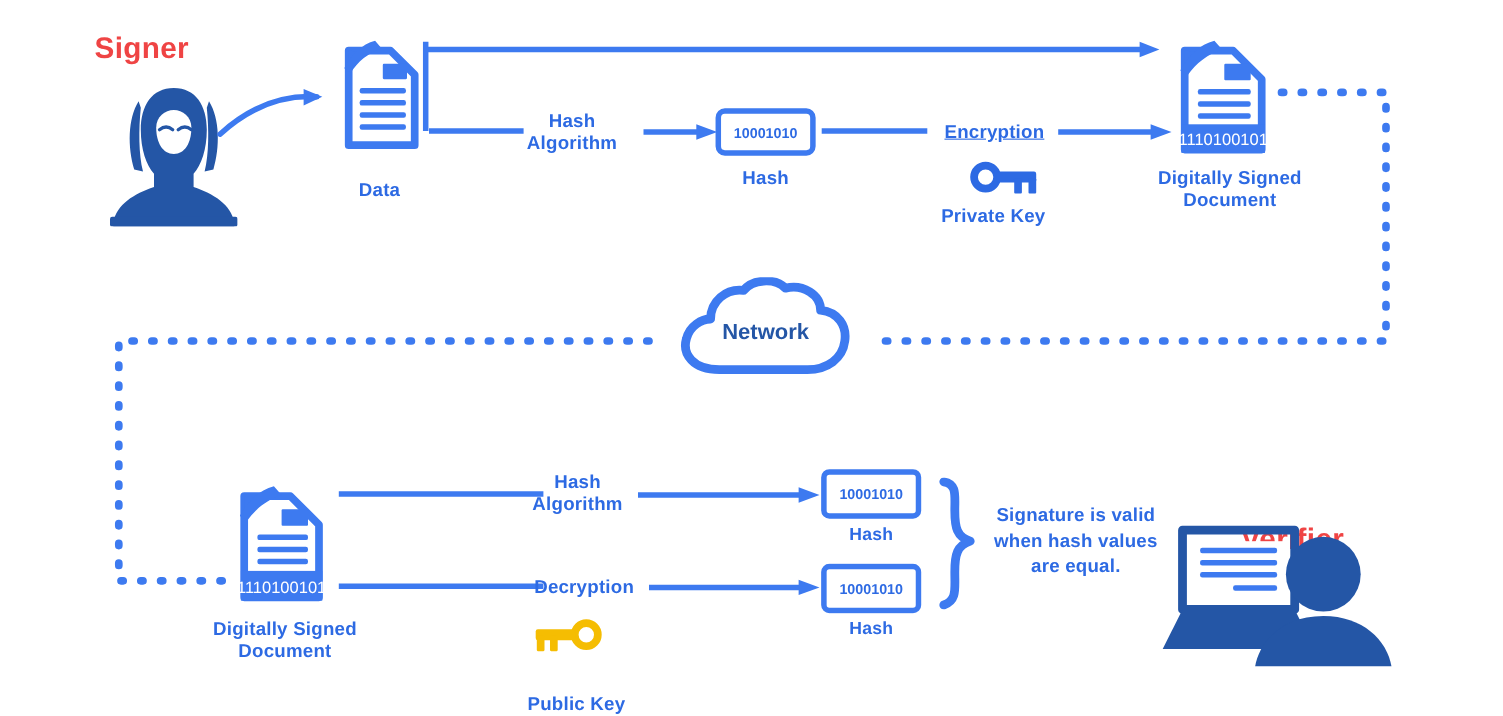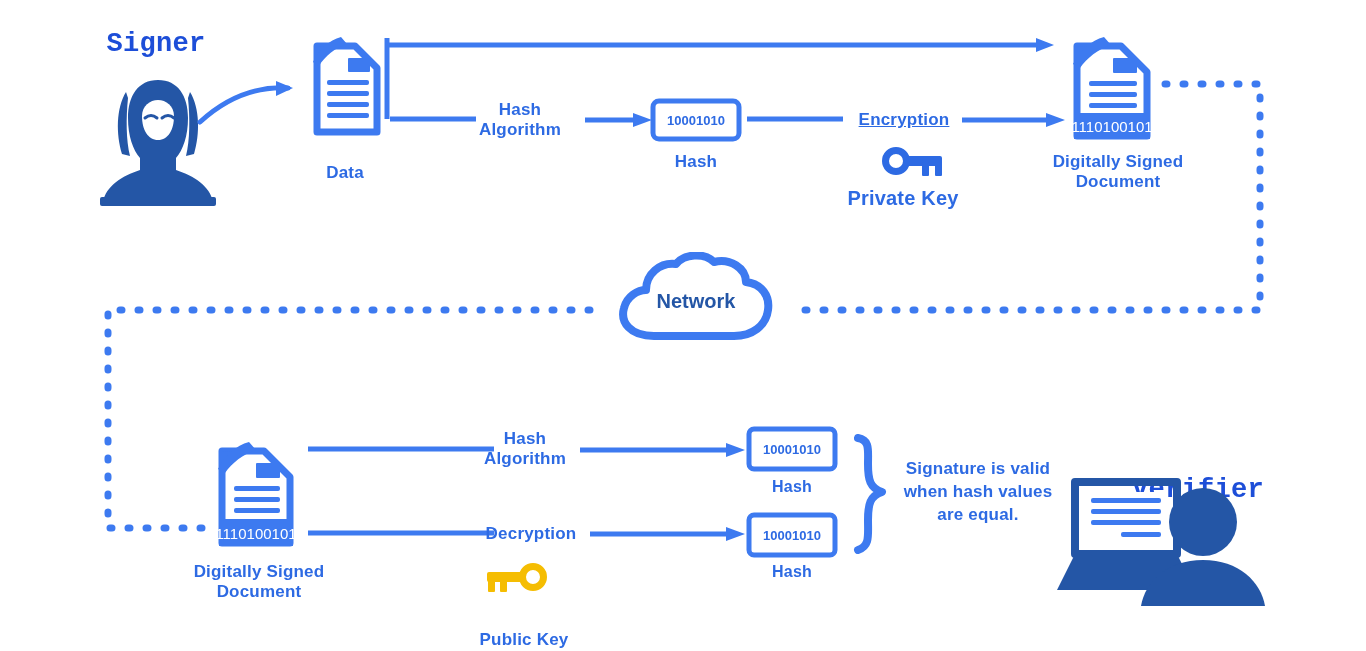--- a/index.html
+++ b/index.html
@@ -8,22 +8,22 @@
     width:1366px;height:651px;overflow:hidden;position:relative;
   }
   #stage{position:relative;width:1366px;height:651px;background:#ffffff;}
   .abs{position:absolute;}
   .lbl{
     position:absolute;color:#2d6ae3;font-weight:bold;
     text-align:center;line-height:1.15;white-space:pre-line;
     letter-spacing:.2px;
   }
   .title{
-    position:absolute;color:#1d4ed8;font-weight:bold;font-size:27px;
-    text-align:center;letter-spacing:.3px;font-family:Liberation Mono, monospace;
+    position:absolute;color:#ef4444;font-weight:bold;font-size:27px;
+    text-align:left;letter-spacing:.3px;
   }
   svg{display:block;}
   .binary-text{
     font-family:"Liberation Sans","DejaVu Sans",sans-serif;
     font-weight:normal;fill:#ffffff;
   }
   .hashbox-text{
     font-family:"Liberation Sans","DejaVu Sans",sans-serif;
     font-weight:bold;fill:#2d6ae3;
   }
@@ -110,21 +110,21 @@
   </svg>
 
   <svg class="abs" style="left:862px;top:140px;" width="84" height="42" viewBox="0 0 84 42">
     <g fill="#2d6ae3">
       <path d="M20 21 a14 14 0 1 1 28 0 a14 14 0 1 1 -28 0 Z M27 21 a7 7 0 1 0 14 0 a7 7 0 1 0 -14 0 Z"></path>
       <rect x="44" y="16" width="36" height="10" rx="2"></rect>
       <rect x="60" y="22" width="7" height="14" rx="1"></rect>
       <rect x="73" y="22" width="7" height="14" rx="1"></rect>
     </g>
   </svg>
-  <div class="lbl" style="left:843px;top:187px;width:120px;font-size:20px;">Private Key</div>
+  <div class="lbl" style="left:843px;top:187px;width:120px;font-size:17px;">Private Key</div>
 
   <svg class="abs" style="left:1063px;top:34px;" width="102" height="108" viewBox="0 0 102 108">
     <path d="M14 12 L58 12 L84 38 L84 102 L14 102 Z" fill="none" stroke="#3d7af0" stroke-width="7" stroke-linejoin="round"></path>
     <path d="M14 12 L14 32 L32 14 Z" fill="#3d7af0"></path>
     <path d="M10 30 C17 17 28 6 41 3 L48 11 C35 15 24 24 17 34 Z" fill="#3d7af0"></path>
     <g fill="#3d7af0">
       <rect x="50" y="24" width="24" height="15" rx="1"></rect>
       <rect x="26" y="47" width="48" height="5" rx="2"></rect>
       <rect x="26" y="58" width="48" height="5" rx="2"></rect>
       <rect x="26" y="69" width="48" height="5" rx="2"></rect>

